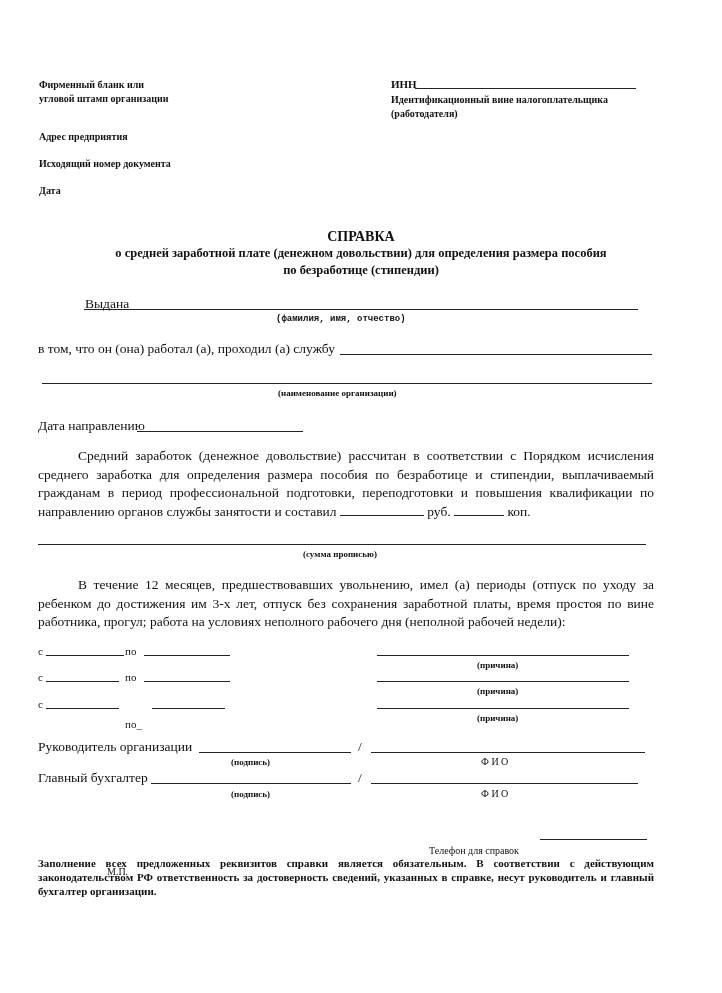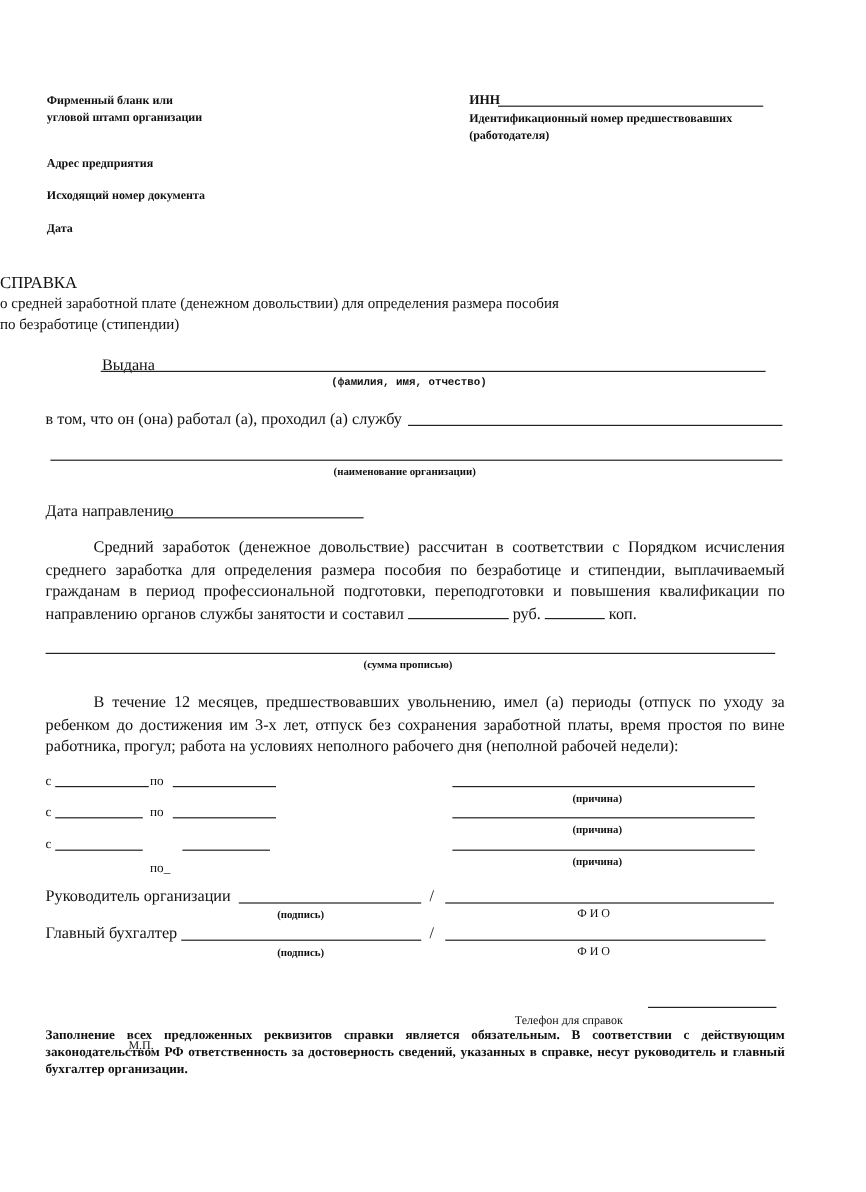--- a/index.html
+++ b/index.html
@@ -3,39 +3,39 @@
 <meta charset="utf-8">
 <style>
   html, body { margin:0; padding:0; background:#ffffff; }
   body { width:722px; height:993px; position:relative; overflow:hidden;
          font-family:"Liberation Serif", serif; color:#111; }
   .abs { position:absolute; white-space:nowrap; }
   .small { font-size:10px; font-weight:bold; }
   .cap { font-size:9px; font-weight:bold; }
   .body { font-size:13.5px; }
   .line { position:absolute; height:0; border-bottom:1.2px solid #222; }
-  .title { font-weight:normal; position:absolute; left:0; width:722px; }
+  .title { font-weight:bold; text-align:center; position:absolute; left:0; width:722px; }
   .para { position:absolute; left:38px; width:616px; font-size:13.5px; line-height:18.5px;
           text-align:justify; }
   .para .indent { display:inline-block; width:40px; }
   .foot { position:absolute; left:38px; width:616px; font-size:11px; line-height:14px; font-weight:bold;
           text-align:justify; }
 </style>
 </head>
 <body>
 
 <div class="abs small" style="left:39px;top:79px;">Фирменный бланк или</div>
 <div class="abs small" style="left:39px;top:93px;">угловой штамп организации</div>
 <div class="abs small" style="left:39px;top:131px;">Адрес предприятия</div>
 <div class="abs small" style="left:39px;top:158px;">Исходящий номер документа</div>
 <div class="abs small" style="left:39px;top:185px;">Дата</div>
 
 <div class="abs" style="left:391px;top:78px;font-size:11px;font-weight:bold;">ИНН</div>
 <div class="line" style="left:415px;top:88px;width:221px;"></div>
-<div class="abs small" style="left:391px;top:94px;">Идентификационный номер предшествовавших</div>
+<div class="abs small" style="left:391px;top:94px;">Идентификационный вине налогоплательщика</div>
 <div class="abs small" style="left:391px;top:108px;">(работодателя)</div>
 
 <div class="title" style="top:229px;font-size:14px;">СПРАВКА</div>
 <div class="title" style="top:246px;font-size:12.5px;">о средней заработной плате (денежном довольствии) для определения размера пособия</div>
 <div class="title" style="top:263px;font-size:12.5px;">по безработице (стипендии)</div>
 
 <div class="abs body" style="left:38px;top:296px;margin-left:47px;">Выдана</div>
 <div class="line" style="left:84px;top:309px;width:554px;"></div>
 <div class="abs cap" style="left:276px;top:314px;font-family:Liberation Mono, monospace;">(фамилия, имя, отчество)</div>
 

